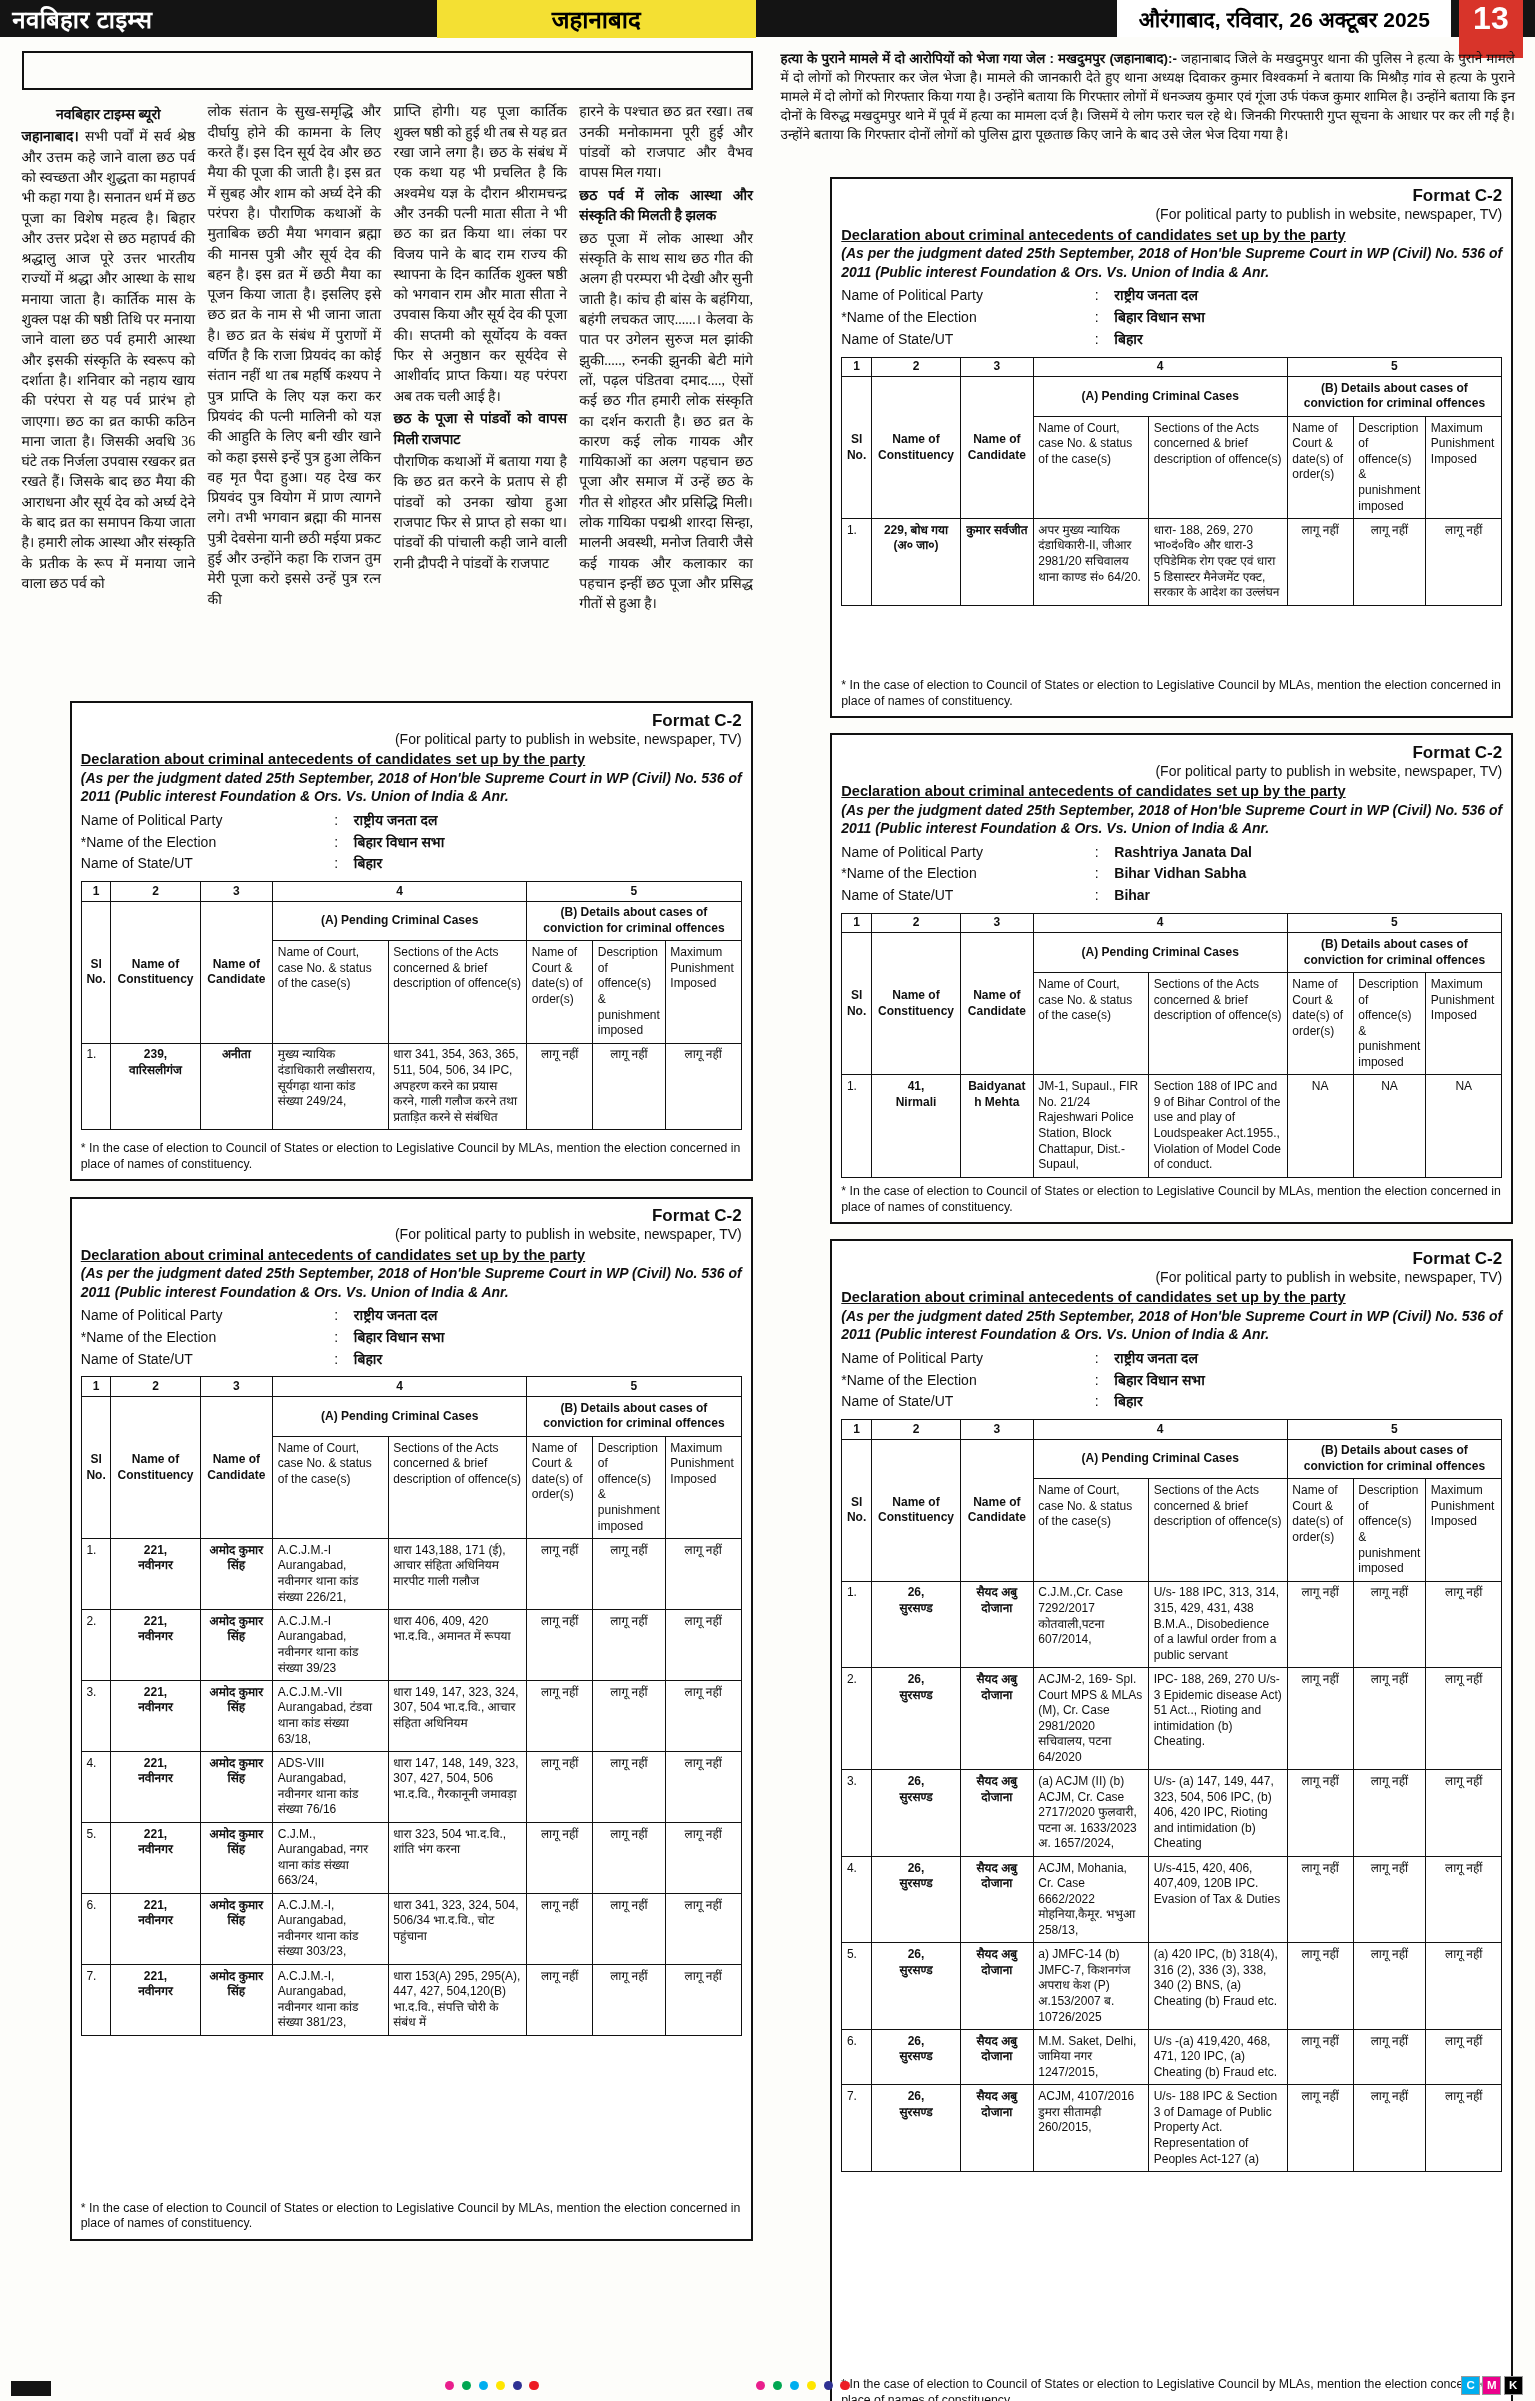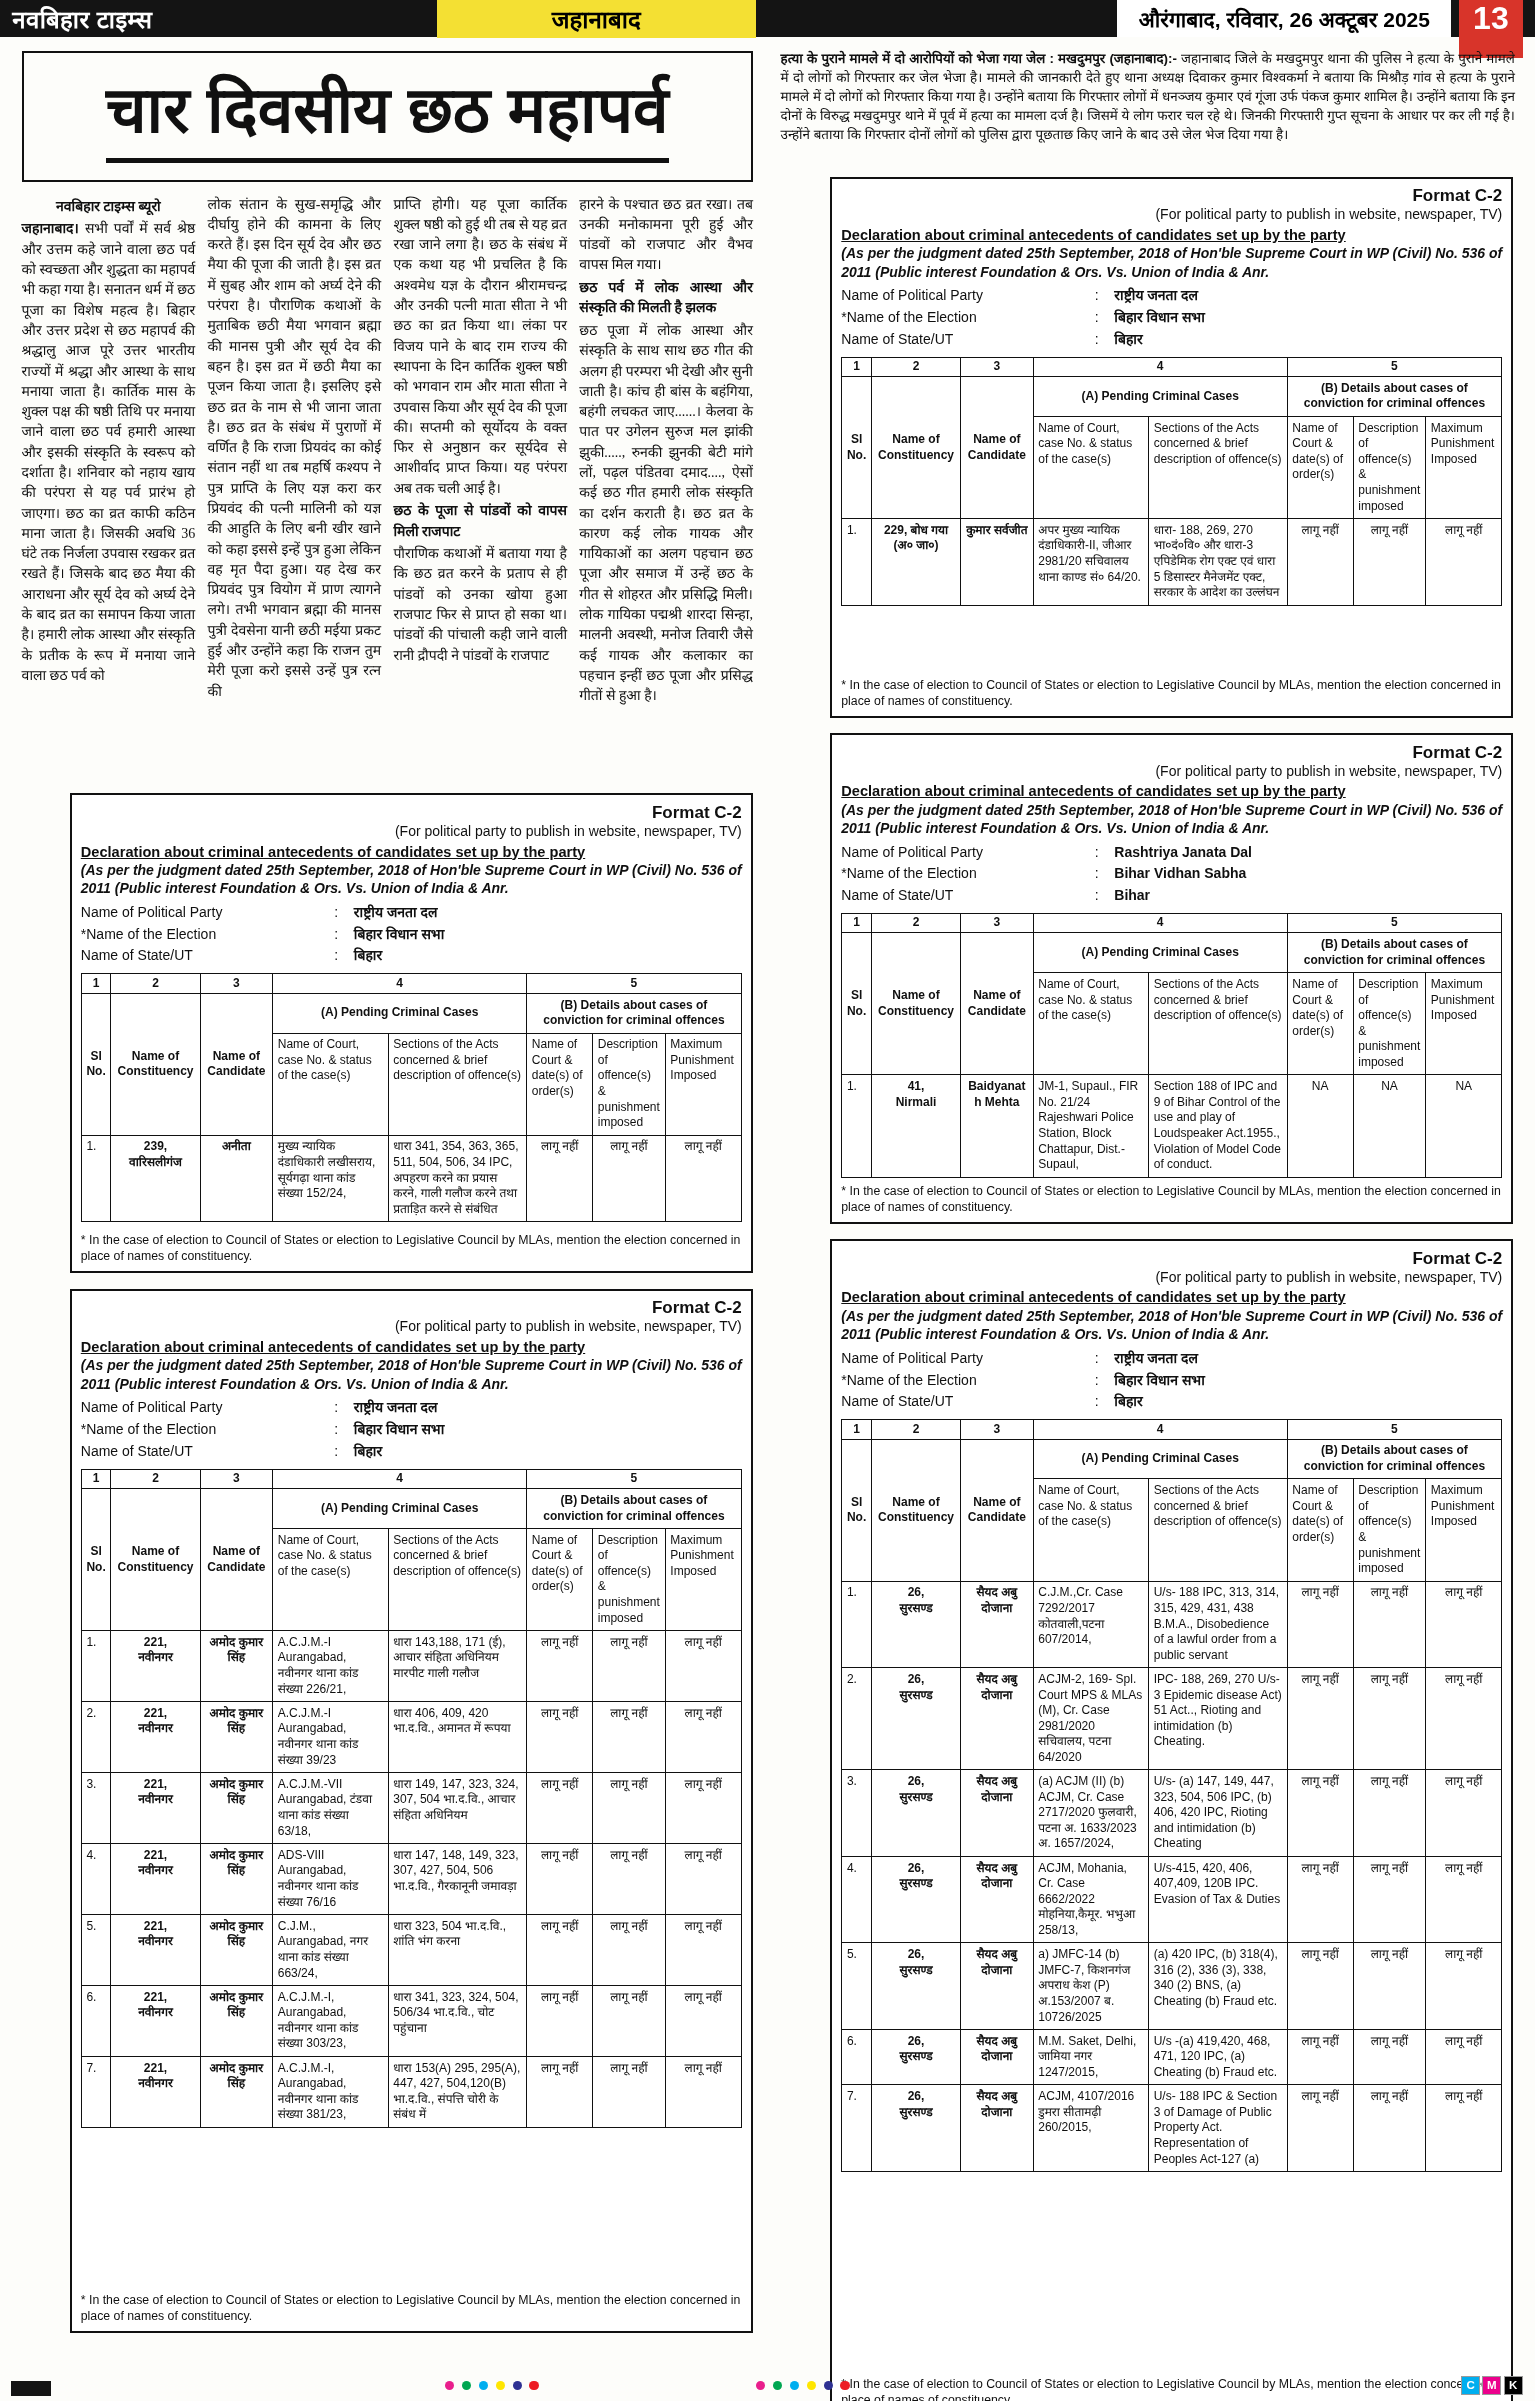--- a/index.html
+++ b/index.html
@@ -74,21 +74,20 @@
     <div class="mast-edition">जहानाबाद</div>
     <div class="sp2"></div>
     <div class="mast-date">औरंगाबाद, रविवार, 26 अक्टूबर 2025</div>
     <div class="mast-page">13</div>
   </header>
 
   <div class="content">
 
     <div class="col">
       <div class="headline-box">
-        <div><span class="l2u">चार दिवसीय छठ महापर्व</span></div>
       </div>
       <div class="article">
           <div class="acol"><div class="b subhead ctr">नवबिहार टाइम्स ब्यूरो</div><span class="b ">जहानाबाद। </span><span class="">सभी पर्वों में सर्व श्रेष्ठ और उत्तम कहे जाने वाला छठ पर्व को स्वच्छता और शुद्धता का महापर्व भी कहा गया है। सनातन धर्म में छठ पूजा का विशेष महत्व है। बिहार और उत्तर प्रदेश से छठ महापर्व की श्रद्धालु आज पूरे उत्तर भारतीय राज्यों में श्रद्धा और आस्था के साथ मनाया जाता है। कार्तिक मास के शुक्ल पक्ष की षष्ठी तिथि पर मनाया जाने वाला छठ पर्व हमारी आस्था और इसकी संस्कृति के स्वरूप को दर्शाता है। शनिवार को नहाय खाय की परंपरा से यह पर्व प्रारंभ हो जाएगा। छठ का व्रत काफी कठिन माना जाता है। जिसकी अवधि 36 घंटे तक निर्जला उपवास रखकर व्रत रखते हैं। जिसके बाद छठ मैया की आराधना और सूर्य देव को अर्घ्य देने के बाद व्रत का समापन किया जाता है। हमारी लोक आस्था और संस्कृति के प्रतीक के रूप में मनाया जाने वाला छठ पर्व को </span></div>
           <div class="acol"><span class="">लोक संतान के सुख-समृद्धि और दीर्घायु होने की कामना के लिए करते हैं। इस दिन सूर्य देव और छठ मैया की पूजा की जाती है। इस व्रत में सुबह और शाम को अर्घ्य देने की परंपरा है। पौराणिक कथाओं के मुताबिक छठी मैया भगवान ब्रह्मा की मानस पुत्री और सूर्य देव की बहन है। इस व्रत में छठी मैया का पूजन किया जाता है। इसलिए इसे छठ व्रत के नाम से भी जाना जाता है। छठ व्रत के संबंध में पुराणों में वर्णित है कि राजा प्रियवंद का कोई संतान नहीं था तब महर्षि कश्यप ने पुत्र प्राप्ति के लिए यज्ञ करा कर प्रियवंद की पत्नी मालिनी को यज्ञ की आहुति के लिए बनी खीर खाने को कहा इससे इन्हें पुत्र हुआ लेकिन वह मृत पैदा हुआ। यह देख कर प्रियवंद पुत्र वियोग में प्राण त्यागने लगे। तभी भगवान ब्रह्मा की मानस पुत्री देवसेना यानी छठी मईया प्रकट हुई और उन्होंने कहा कि राजन तुम मेरी पूजा करो इससे उन्हें पुत्र रत्न की </span></div>
           <div class="acol"><span class="">प्राप्ति होगी। यह पूजा कार्तिक शुक्ल षष्ठी को हुई थी तब से यह व्रत रखा जाने लगा है। छठ के संबंध में एक कथा यह भी प्रचलित है कि अश्वमेध यज्ञ के दौरान श्रीरामचन्द्र और उनकी पत्नी माता सीता ने भी छठ का व्रत किया था। लंका पर विजय पाने के बाद राम राज्य की स्थापना के दिन कार्तिक शुक्ल षष्ठी को भगवान राम और माता सीता ने उपवास किया और सूर्य देव की पूजा की। सप्तमी को सूर्योदय के वक्त फिर से अनुष्ठान कर सूर्यदेव से आशीर्वाद प्राप्त किया। यह परंपरा अब तक चली आई है। </span><div class="b subhead ">छठ के पूजा से पांडवों को वापस मिली राजपाट</div><span class="">पौराणिक कथाओं में बताया गया है कि छठ व्रत करने के प्रताप से ही पांडवों को उनका खोया हुआ राजपाट फिर से प्राप्त हो सका था। पांडवों की पांचाली कही जाने वाली रानी द्रौपदी ने पांडवों के राजपाट </span></div>
           <div class="acol"><span class="">हारने के पश्चात छठ व्रत रखा। तब उनकी मनोकामना पूरी हुई और पांडवों को राजपाट और वैभव वापस मिल गया। </span><div class="b subhead ">छठ पर्व में लोक आस्था और संस्कृति की मिलती है झलक</div><span class="">छठ पूजा में लोक आस्था और संस्कृति के साथ साथ छठ गीत की अलग ही परम्परा भी देखी और सुनी जाती है। कांच ही बांस के बहंगिया, बहंगी लचकत जाए......। केलवा के पात पर उगेलन सुरुज मल झांकी झुकी....., रुनकी झुनकी बेटी मांगे लों, पढ़ल पंडितवा दमाद...., ऐसों कई छठ गीत हमारी लोक संस्कृति का दर्शन कराती है। छठ व्रत के कारण कई लोक गायक और गायिकाओं का अलग पहचान छठ पूजा और समाज में उन्हें छठ के गीत से शोहरत और प्रसिद्धि मिली। लोक गायिका पद्मश्री शारदा सिन्हा, मालनी अवस्थी, मनोज तिवारी जैसे कई गायक और कलाकार का पहचान इन्हीं छठ पूजा और प्रसिद्ध गीतों से हुआ है। </span></div>
         </div>
       <div class="c2host" data-slot="a">
   <div class="c2">
     <div class="fmt">Format C-2</div>
@@ -144,21 +143,21 @@
         <td>Name of Court &amp; date(s) of order(s)</td>
         <td>Description of offence(s) &amp; punishment imposed</td>
         <td>Maximum Punishment Imposed</td>
       </tr>
 
     <tr>
       <td>1.</td>
       <td class="b c-ctr pre">239,
 वारिसलीगंज</td>
       <td class="b c-ctr">अनीता</td>
-      <td>मुख्य न्यायिक दंडाधिकारी लखीसराय, सूर्यगढ़ा थाना कांड संख्या 152/24,</td>
+      <td>मुख्य न्यायिक दंडाधिकारी लखीसराय, सूर्यगढ़ा थाना कांड संख्या 249/24,</td>
       <td>धारा 341, 354, 363, 365, 511, 504, 506, 34 IPC, अपहरण करने का प्रयास करने, गाली गलौज करने तथा प्रताड़ित करने से संबंधित</td>
       <td class="c-ctr">लागू नहीं</td>
       <td class="c-ctr">लागू नहीं</td>
       <td class="c-ctr">लागू नहीं</td>
     </tr>
     </tbody>
             </table>
     <div class="fn">* In the case of election to Council of States or election to Legislative Council by MLAs, mention the election concerned in place of names of constituency.</div>
   </div>
         </div>

